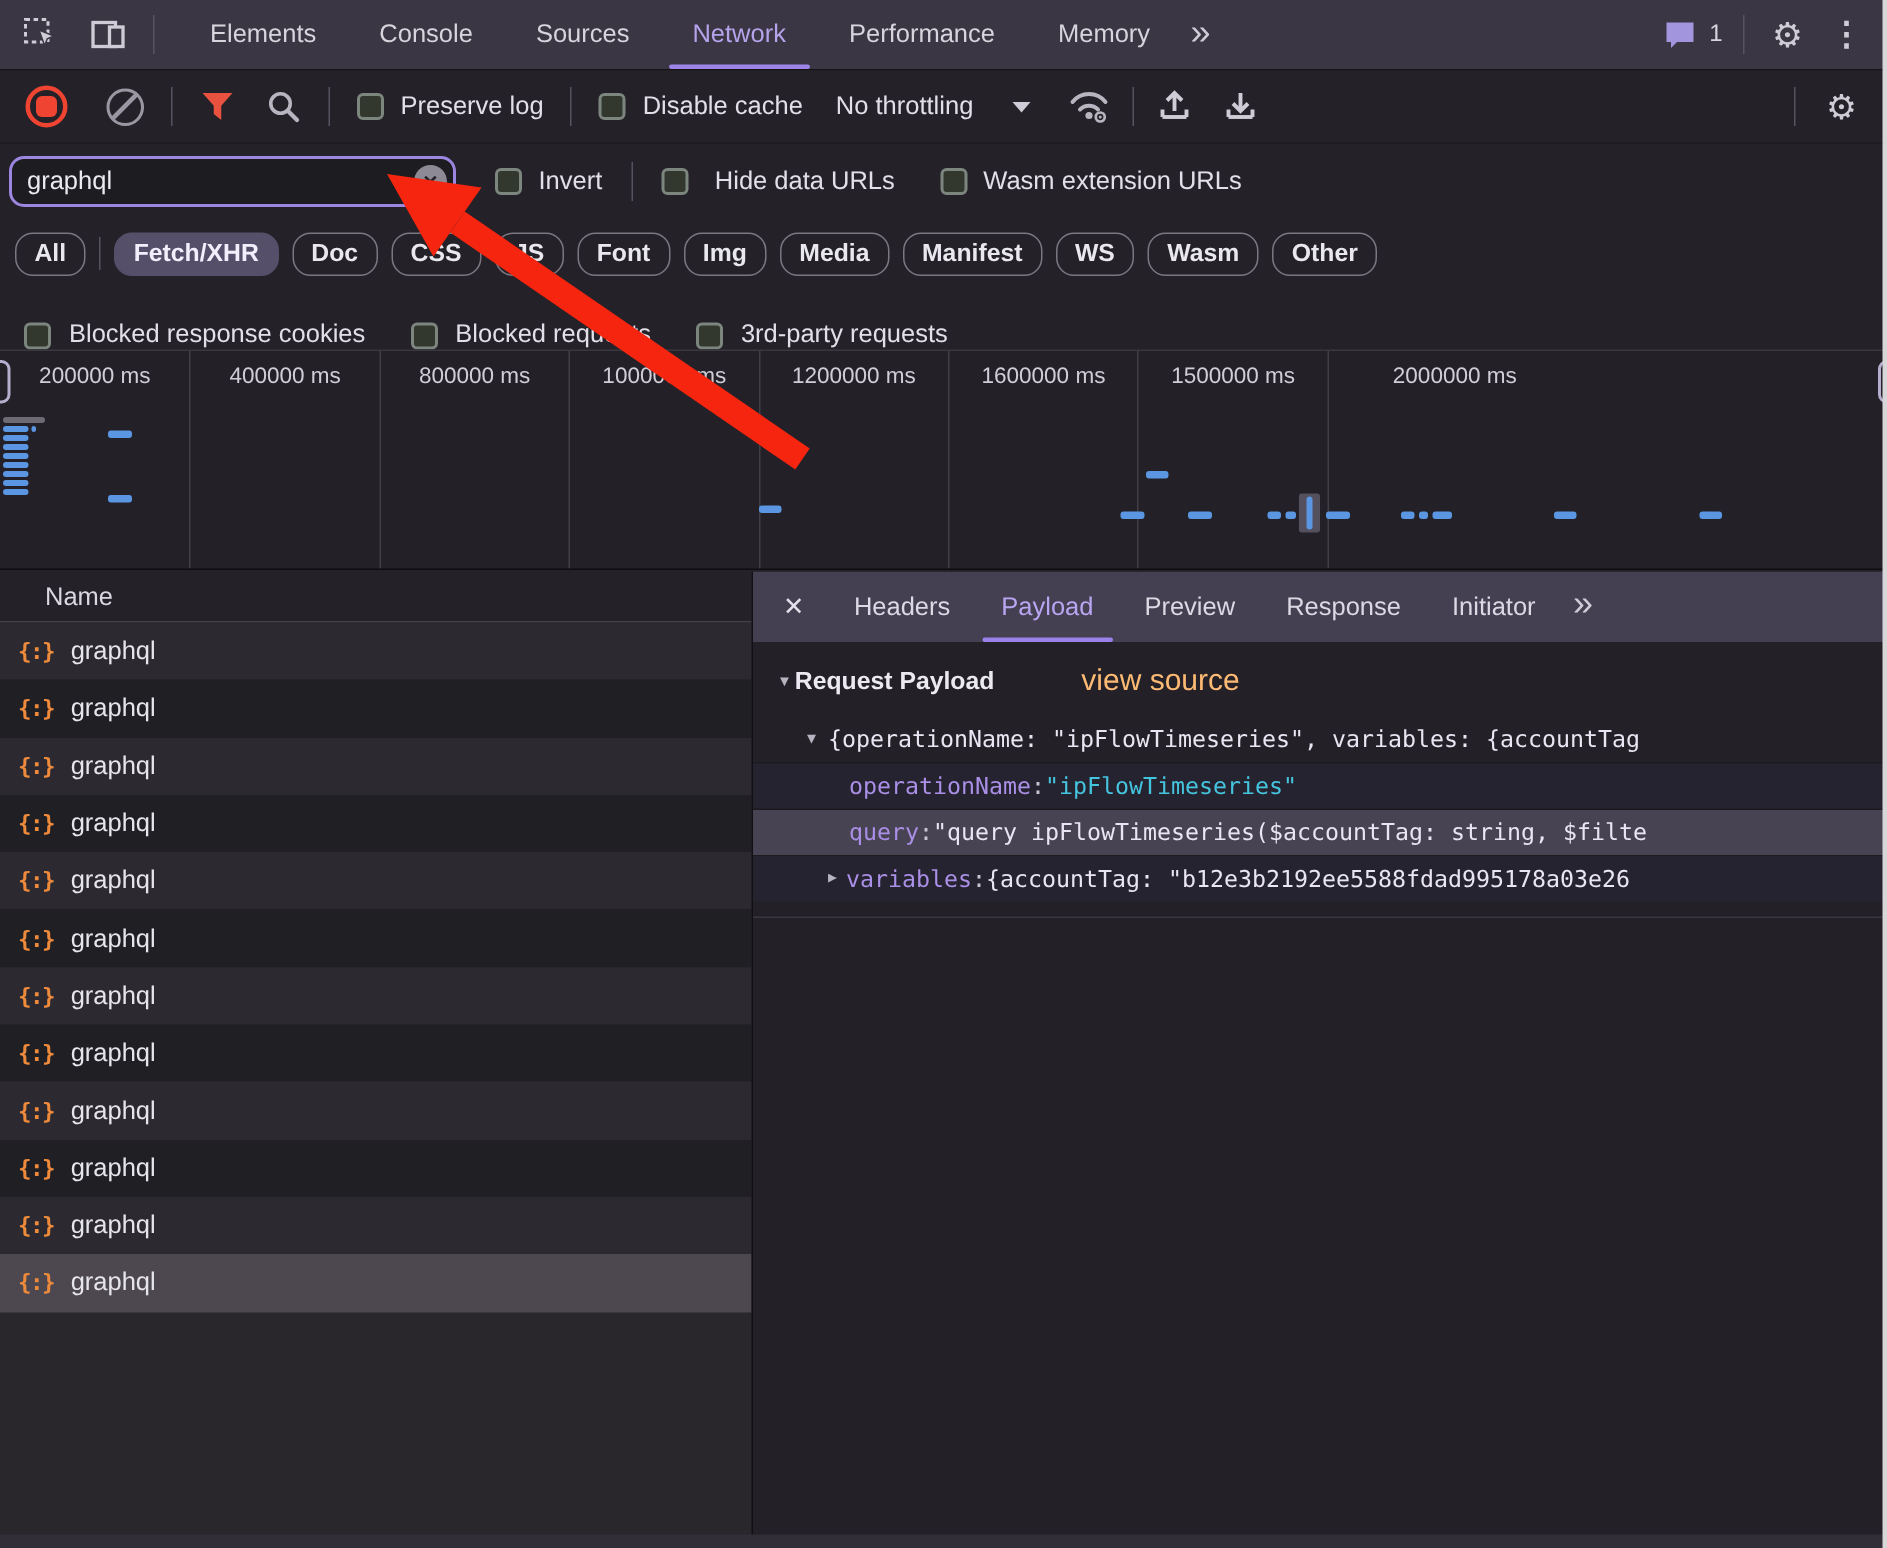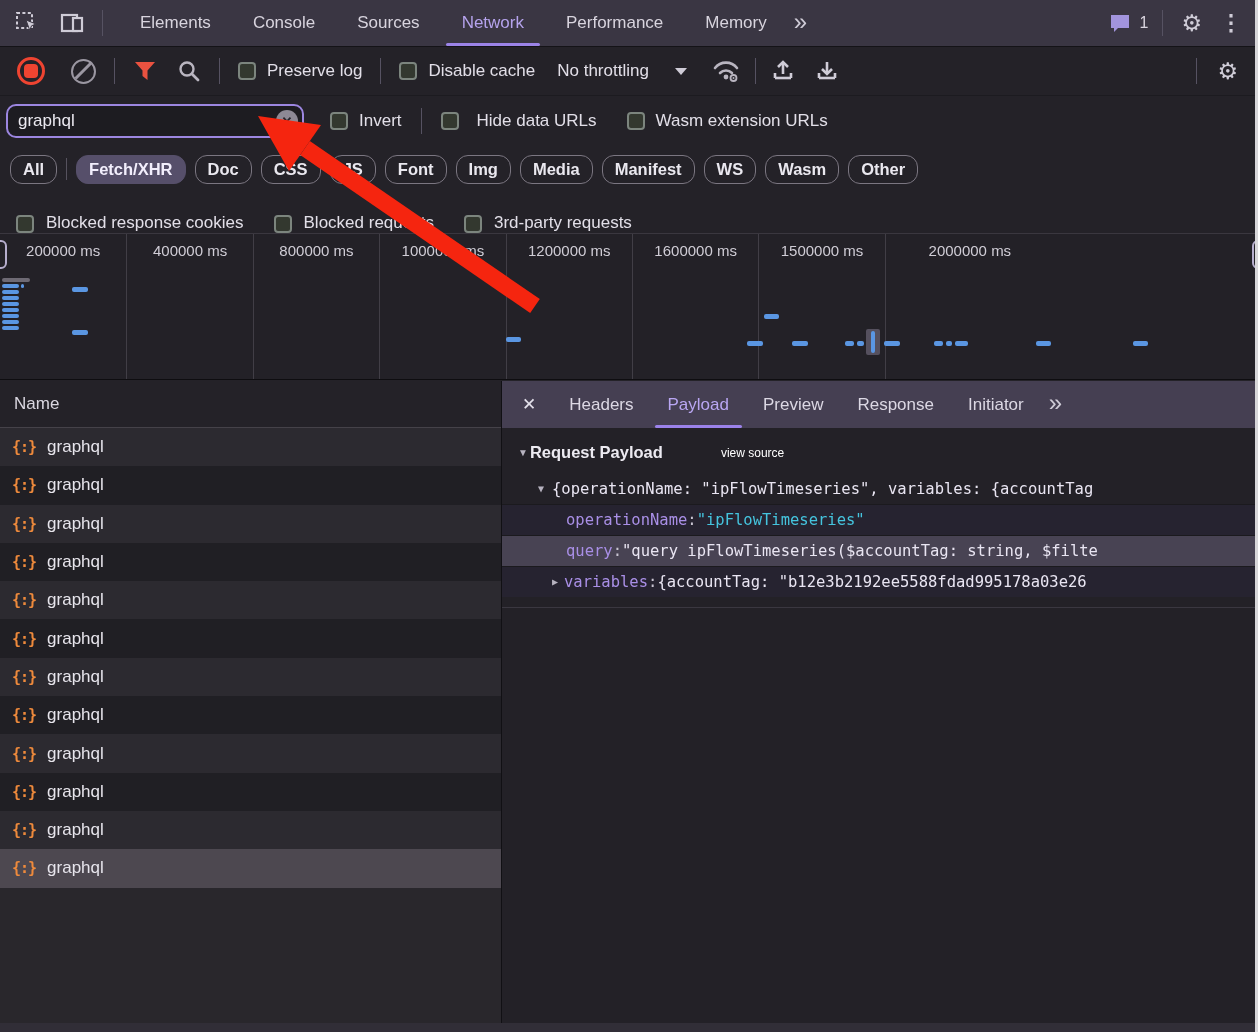--- a/index.html
+++ b/index.html
@@ -51,38 +51,38 @@
   .ov-cells{position:absolute;inset:0;display:flex}
   .ov-cell{width:126.4px;flex:0 0 126.4px;border-left:1px solid #413e46;box-sizing:border-box;
     display:flex;justify-content:center;align-items:flex-start;padding-top:8px;
     color:#d0cdd6;font-size:15px;white-space:nowrap;overflow:visible}
   .ov-cell:first-child{border-left:none}
   .ov-cell:last-child{justify-content:flex-end}
   .wbar{position:absolute;border-radius:2px}
   .grip{position:absolute;top:6px;width:13px;height:29px;border:2px solid #b6aecd;border-radius:6px;background:#232127;box-sizing:border-box;z-index:4;cursor:ew-resize}
   
   .left-panel{position:absolute;left:0;top:381px;width:502px;bottom:0;background:#29272c;border-right:1px solid #111014;box-sizing:border-box;overflow:hidden}
-  .name-header{height:47px;display:flex;align-items:center;padding-left:14px;background:#242228;
+  .name-header{height:34px;display:flex;align-items:center;padding-left:30px;background:#242228;
     border-bottom:1px solid #454249;color:#dad7e0;font-size:17px;box-sizing:border-box}
   .req-row{height:38.3px;display:flex;align-items:center;padding-left:12px;font-size:17px;color:#e7e5ec;cursor:pointer}
   .req-row.odd{background:#2c2a30}
   .req-row.even{background:#201f24}
   .req-row.selected{background:#4d4850}
   .req-icon{color:#ee8a3c;font-family:"DejaVu Sans Mono",monospace;font-weight:bold;font-size:15px;margin-right:11px;letter-spacing:-1px}
   
   .right-panel{position:absolute;left:502px;top:381px;right:0;bottom:0;background:#232127;overflow:hidden}
   .detail-tabs{height:47px;background:#453f52;display:flex;align-items:center}
   .close-x{color:#e3e0ea;font-size:17px;margin:0 16px 0 20px;cursor:pointer}
   .dtab{height:100%;display:flex;align-items:center;padding:0 17px;color:#dcd8e4;font-size:17px;position:relative;cursor:pointer}
   .dtab.active{color:#b9a6f2}
   .dtab.active::after{content:"";position:absolute;left:4px;right:4px;bottom:0;height:3px;background:#9b82ea;border-radius:2px}
   .payload-title-row{margin:15px 0 8px 16px;display:flex;align-items:center}
   .tri{color:#b7b3c0;font-size:10px;line-height:1}
   .p-title{color:#eceaf1;font-size:16.5px;font-weight:bold;margin-left:2px}
-  .view-source{color:#ffffff;font-size:12px;margin-left:58px;cursor:pointer}
+  .view-source{color:#fdba74;font-size:20px;margin-left:58px;cursor:pointer}
   .tree-row{height:30px;line-height:30px;white-space:nowrap;overflow:hidden;
     font-family:"DejaVu Sans Mono",monospace;font-size:15.5px;color:#e2dfe9;display:flex;align-items:center}
   .tr-preview{padding-left:36px;margin-top:12px}
   .tr-op{padding-left:64px;background:#262330;border-top:1px solid #1b1a1e;border-bottom:1px solid #1b1a1e}
   .tr-query{padding-left:64px;background:#484353;border-bottom:1px solid #1b1a1e}
   .tr-vars{padding-left:50px;background:#262330}
   .k{color:#a98fe6}
   .pn{color:#c9c5d2}
   .v-str{color:#45c4de}
   .v-plain{color:#e9e5f2}

